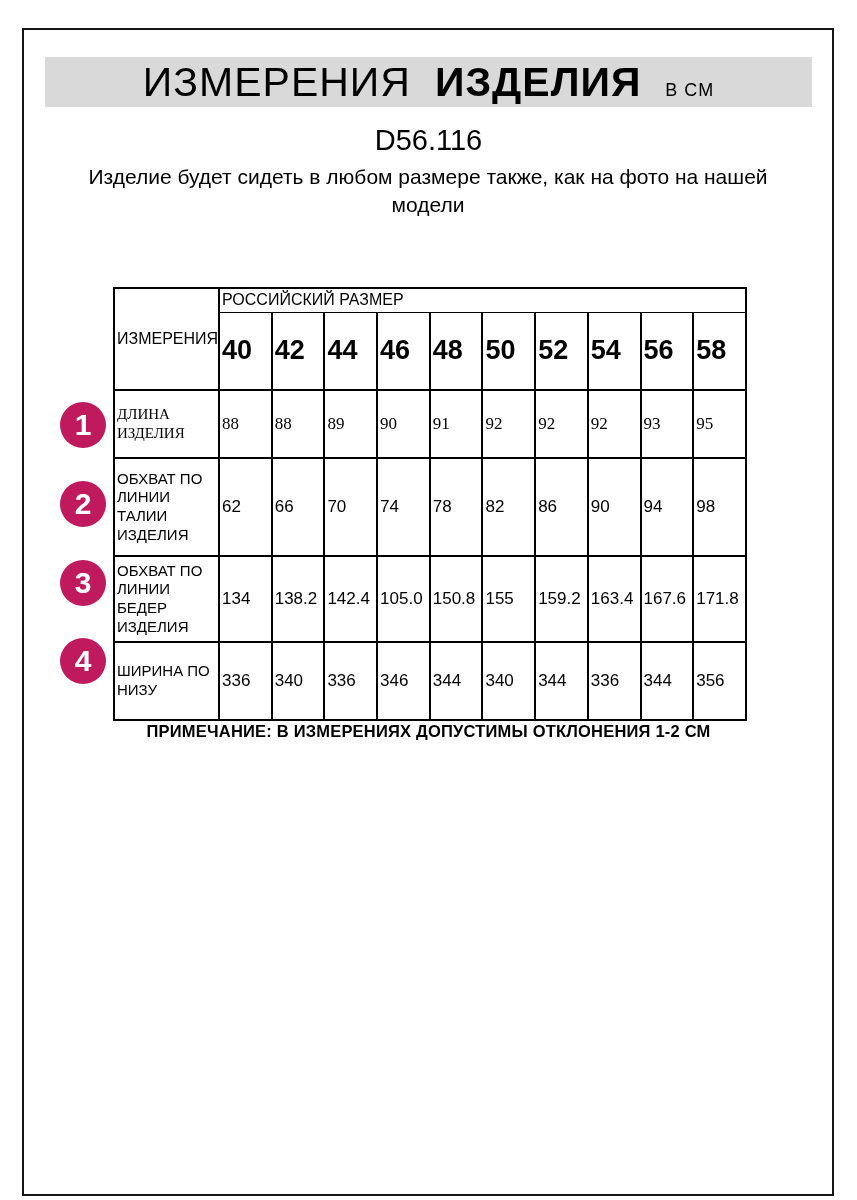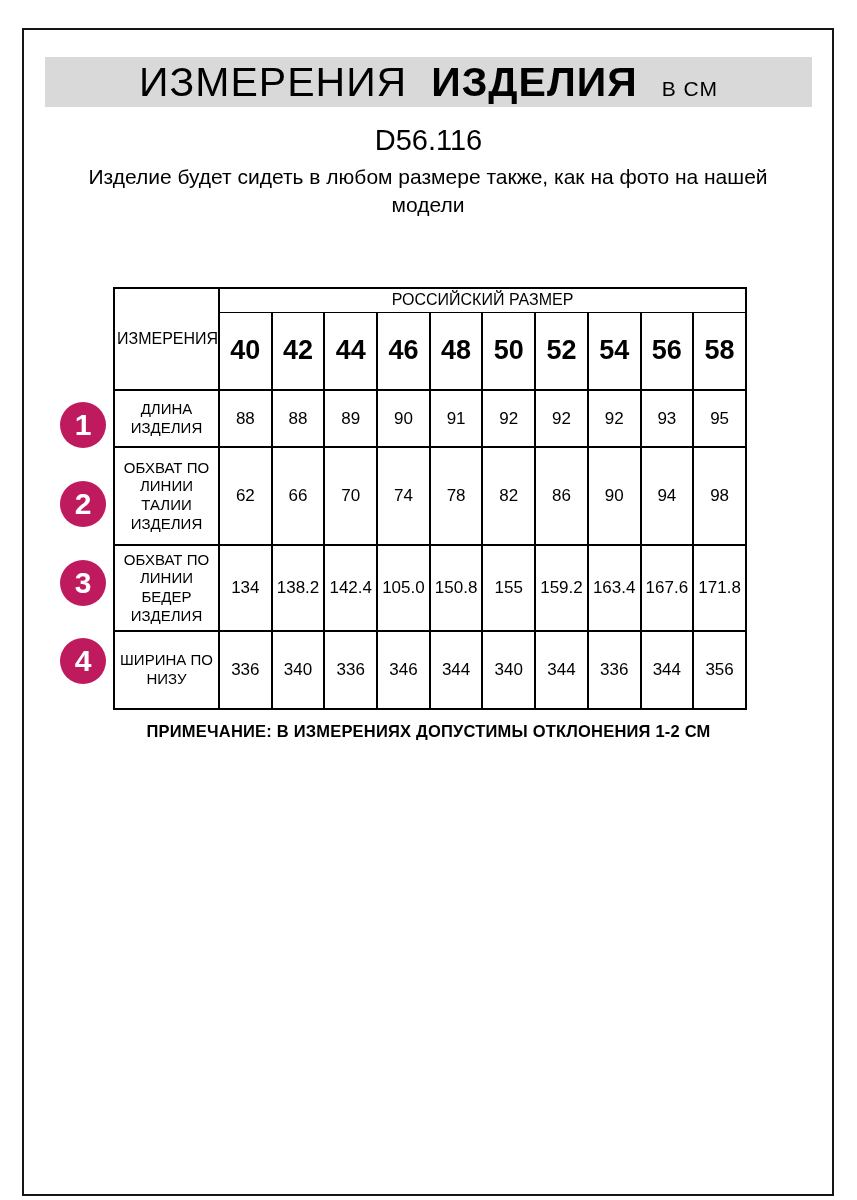--- a/index.html
+++ b/index.html
@@ -27,21 +27,21 @@
     justify-content: center;
   }
   .header-inner {
     display: flex;
     align-items: baseline;
     gap: 24px;
     white-space: nowrap;
   }
   .title-regular { font-size: 41px; font-weight: 400; letter-spacing: 1px; }
   .title-bold    { font-size: 41px; font-weight: 700; letter-spacing: 1px; }
-  .title-unit    { font-size: 21px; font-weight: 400; letter-spacing: 1px; }
+  .title-unit    { font-size: 18px; font-weight: 400; letter-spacing: 1px; }
   .model-code {
     position: absolute;
     left: 0; top: 124px;
     width: 857px;
     text-align: center;
     font-size: 29px;
     font-weight: 400;
   }
   .description {
     position: absolute;
@@ -53,21 +53,21 @@
   }
   .size-table {
     position: absolute;
     left: 113px; top: 287px;
     width: 632px;
     border-collapse: collapse;
     table-layout: fixed;
   }
   .size-table td, .size-table th {
     border: 2px solid #000;
-    text-align: center;
+    text-align: left;
     vertical-align: middle;
     padding: 0 2px;
     font-weight: 400;
   }
   .size-table col.label-col { width: 105px; }
   .size-table col.size-col  { width: 52.7px; }
   .group-header-cell {
     font-size: 16px;
     height: 24px;
     border-bottom-width: 1px !important;
@@ -78,21 +78,21 @@
     font-weight: 700 !important;
     height: 78px;
     border-top-width: 1px !important;
   }
   .row-label {
     font-size: 15px;
     line-height: 1.25;
     padding: 4px 6px;
   }
   .value-cell { font-size: 17px; }
-  .r1 { height: 57px; }
+  .r1 { height: 68px; font-family: Liberation Serif, serif; }
   .r2 { height: 98px; }
   .r3 { height: 86px; }
   .r4 { height: 78px; }
   .badge {
     position: absolute;
     left: 60px;
     width: 46px; height: 46px;
     border-radius: 50%;
     display: flex;
     align-items: center;

